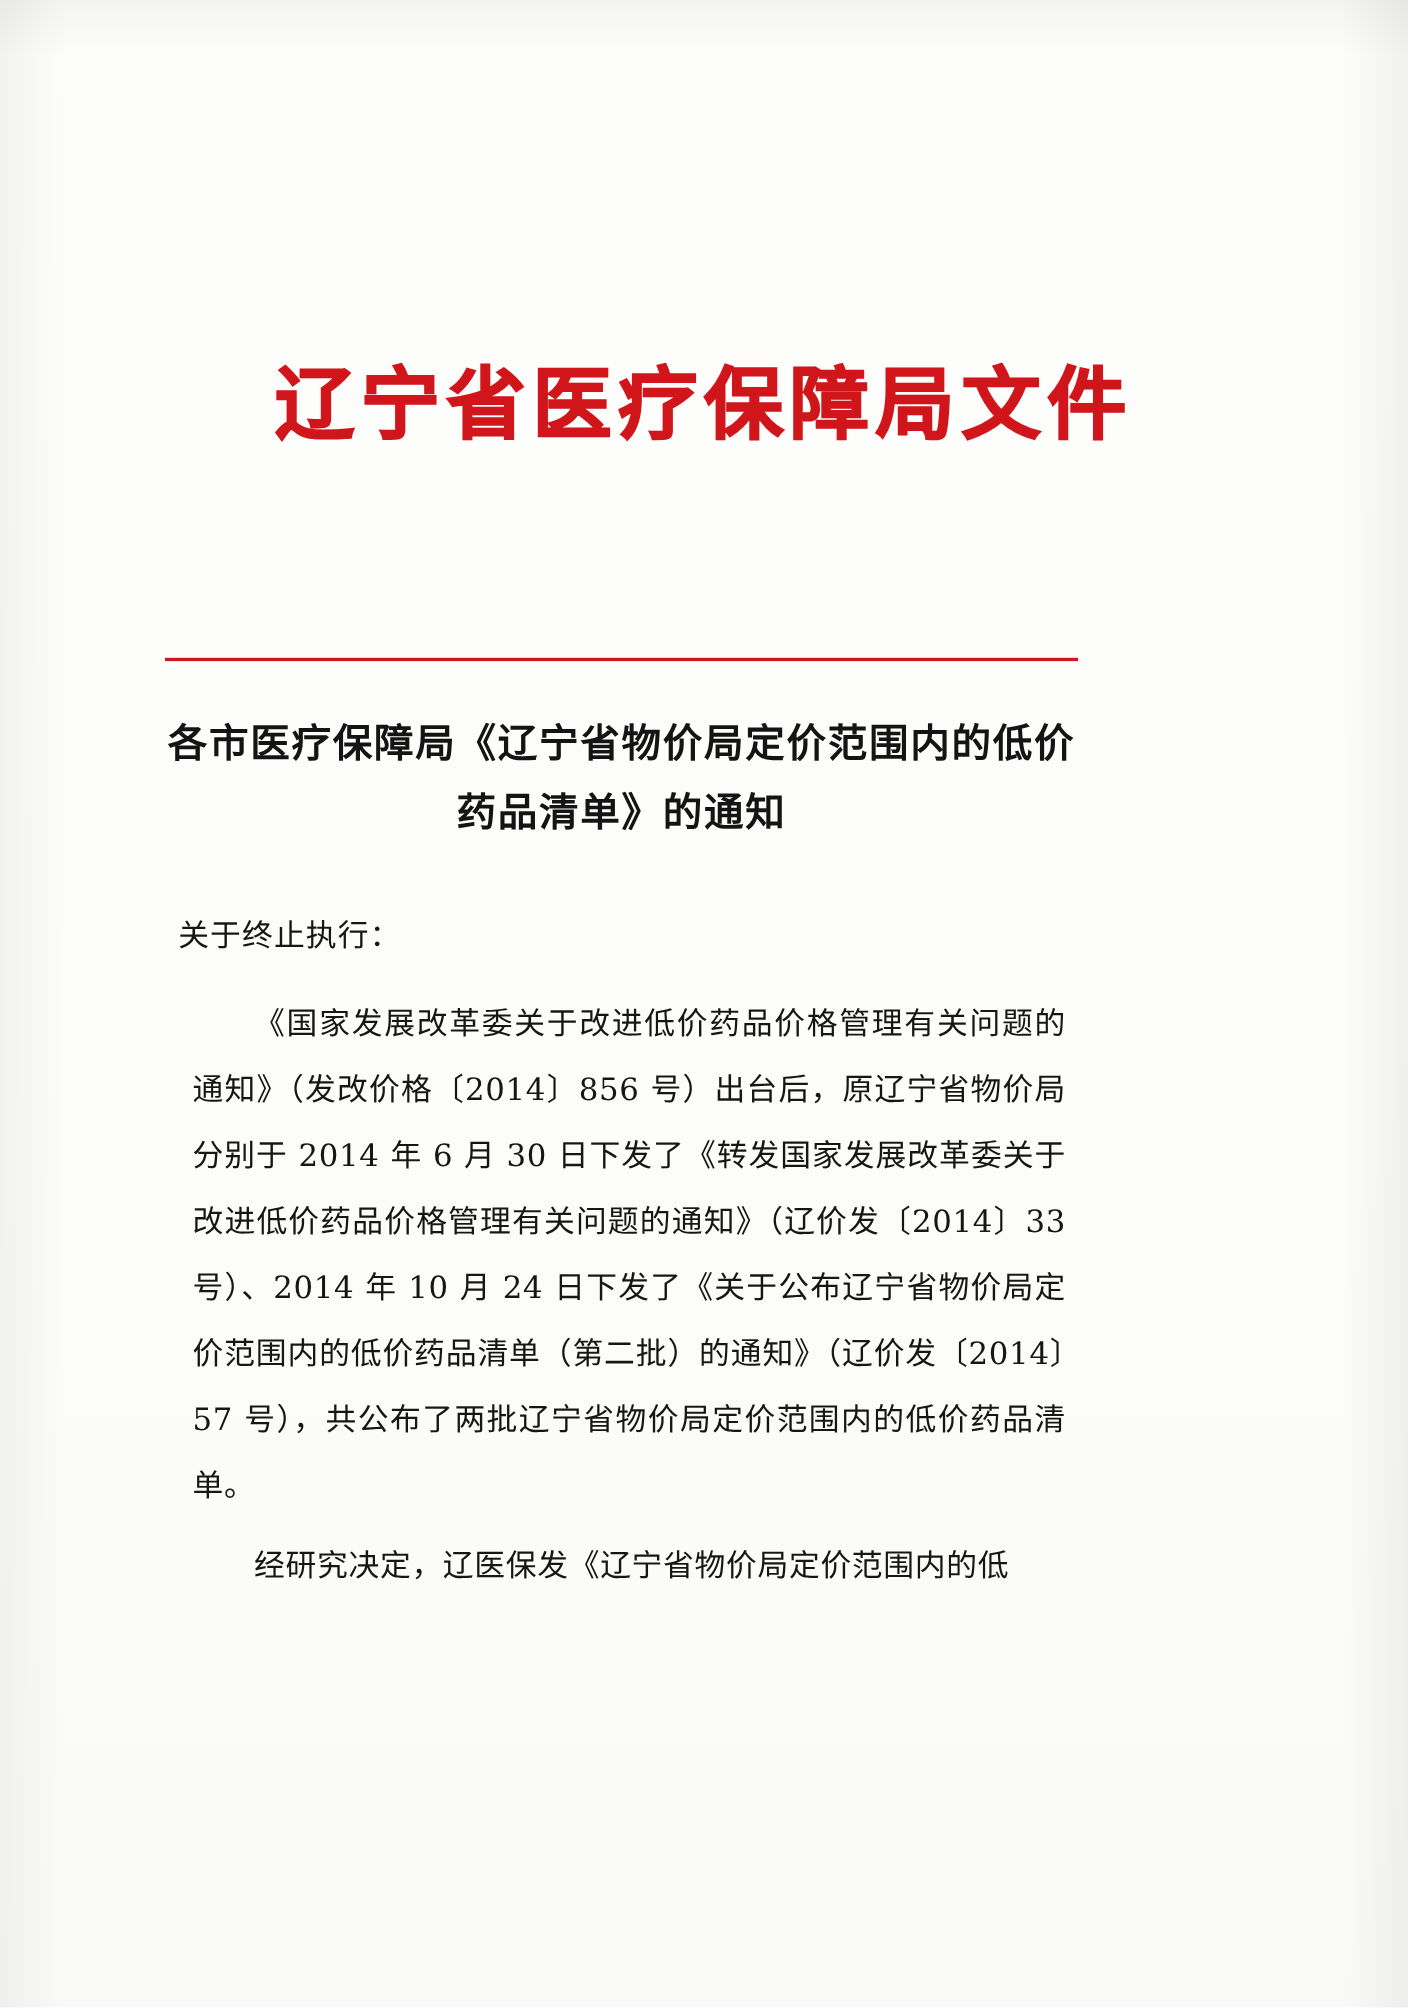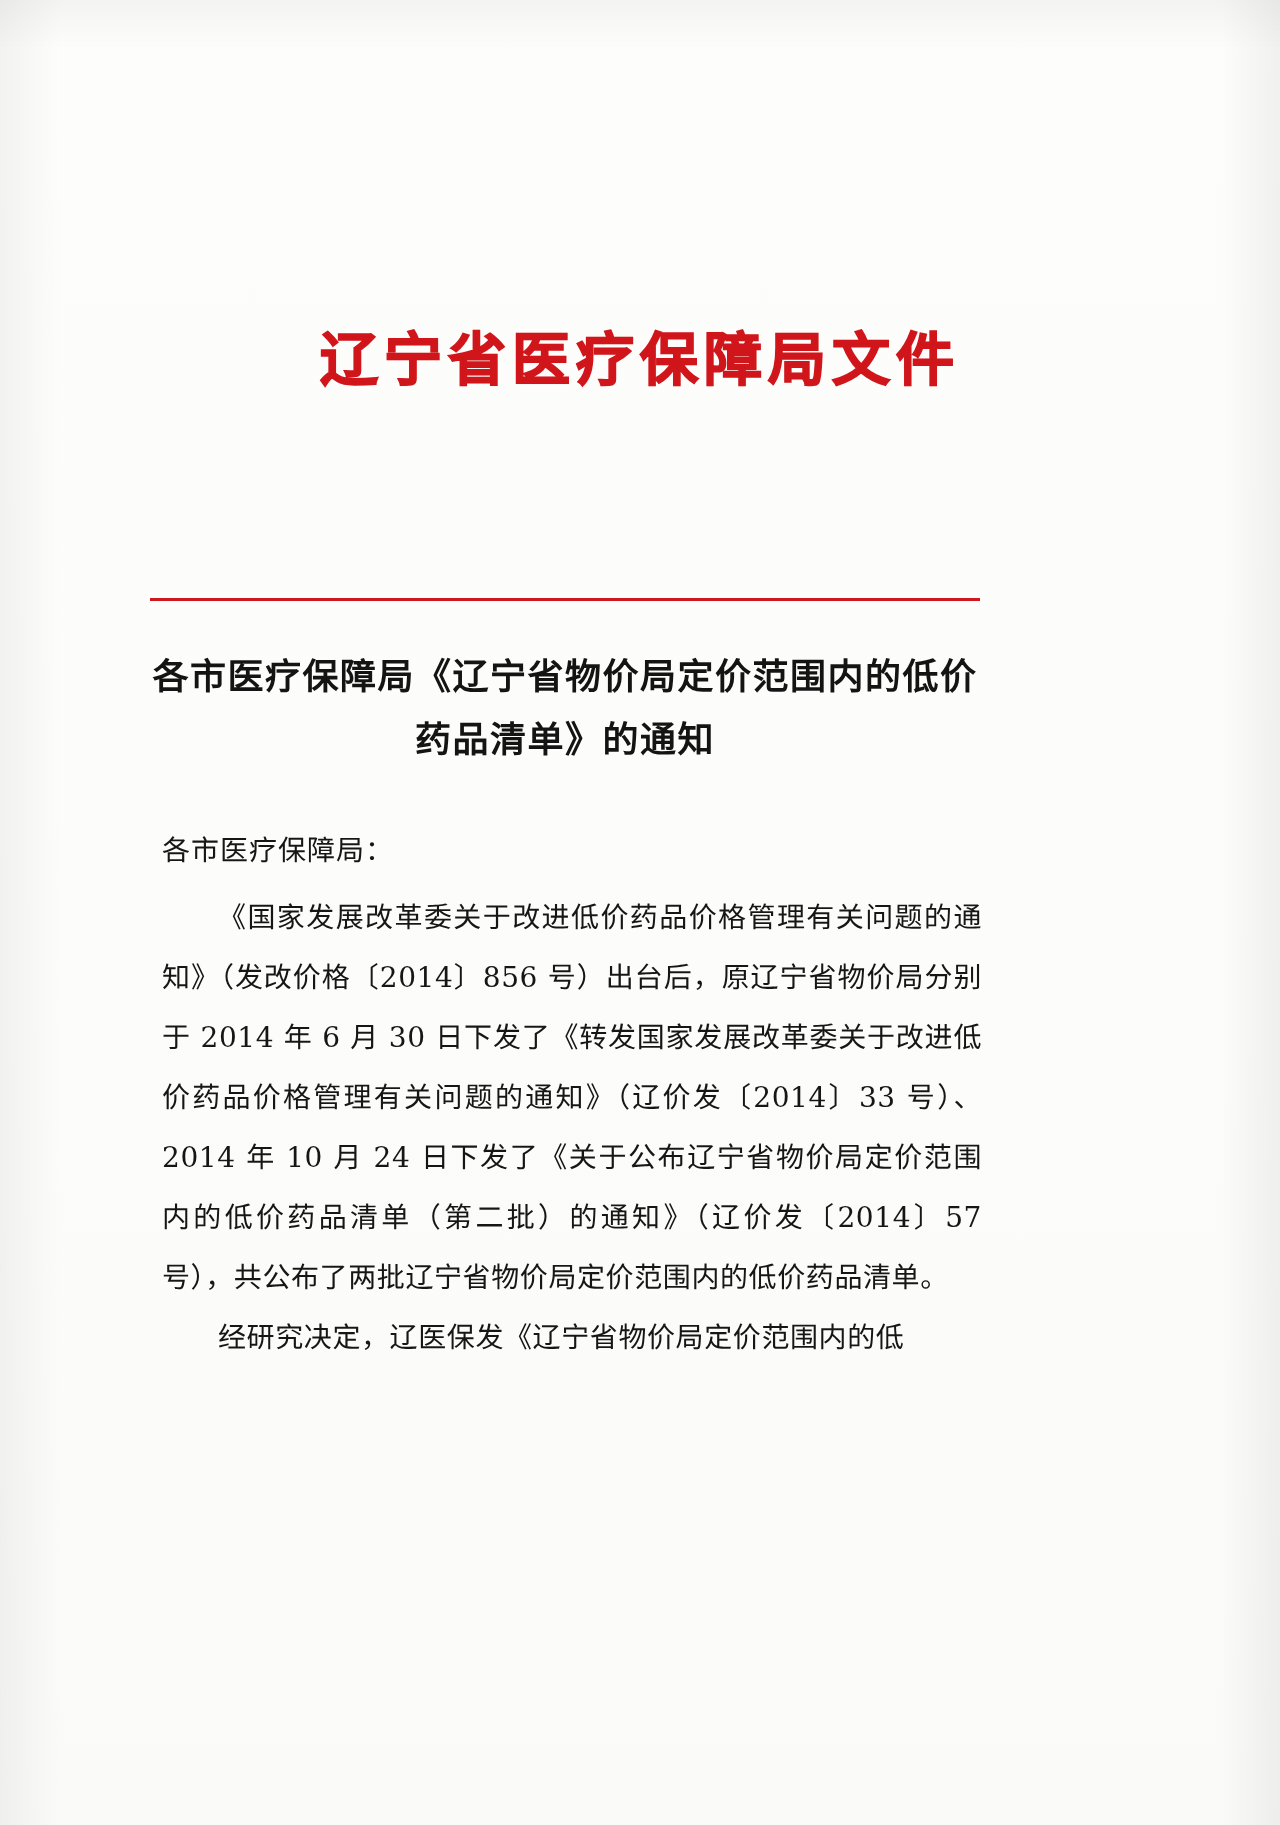--- a/index.html
+++ b/index.html
@@ -37,21 +37,21 @@
   .masthead {
     position: absolute;
     left: 0;
     right: 0;
     top: 330px;
     text-align: center;
   }
   .masthead-title {
     font-family: "DejaVu Serif", "Liberation Serif", serif;
     font-weight: 700;
-    font-size: 58px;
+    font-size: 72px;
     line-height: 1.05;
     letter-spacing: 6px;
     color: #d0161b;
     -webkit-text-stroke: 1.5px #d0161b;
     text-shadow: 0 0 1px rgba(208,22,27,0.55);
     white-space: nowrap;
   }
 
   .doc-number {
     position: absolute;
@@ -105,21 +105,21 @@
     width: 820px;
     top: 888px;
     font-size: 28px;
     line-height: 60px;
     letter-spacing: 0.6px;
     color: #161616;
     text-align: justify;
     text-justify: inter-ideograph;
   }
   .body-block p {
-    margin: 0;
+    margin: 13px;
     text-indent: 2em;
   }
 
   
   .edge-left, .edge-right, .edge-top {
     position: absolute;
     pointer-events: none;
   }
   .edge-left {
     left: 0; top: 0; bottom: 0; width: 60px;
@@ -142,21 +142,21 @@
 
     <div class="masthead">
       <div class="masthead-title">辽宁省医疗保障局文件</div>
     </div>
 
 
     <div class="red-rule"></div>
 
     <div class="doc-title">各市医疗保障局《辽宁省物价局定价范围内的低价药品清单》的通知</div>
 
-    <div class="salutation">各市医疗保障局：</div>
+    <div class="salutation">关于终止执行：</div>
 
     <div class="body-block">
       <p>《国家发展改革委关于改进低价药品价格管理有关问题的通知》（发改价格〔2014〕856 号）出台后，原辽宁省物价局分别于 2014 年 6 月 30 日下发了《转发国家发展改革委关于改进低价药品价格管理有关问题的通知》（辽价发〔2014〕33 号）、2014 年 10 月 24 日下发了《关于公布辽宁省物价局定价范围内的低价药品清单（第二批）的通知》（辽价发〔2014〕57 号），共公布了两批辽宁省物价局定价范围内的低价药品清单。</p>
       <p>经研究决定，辽医保发《辽宁省物价局定价范围内的低</p>
     </div>
 
     <div class="edge-left"></div>
     <div class="edge-right"></div>
     <div class="edge-top"></div>
 

